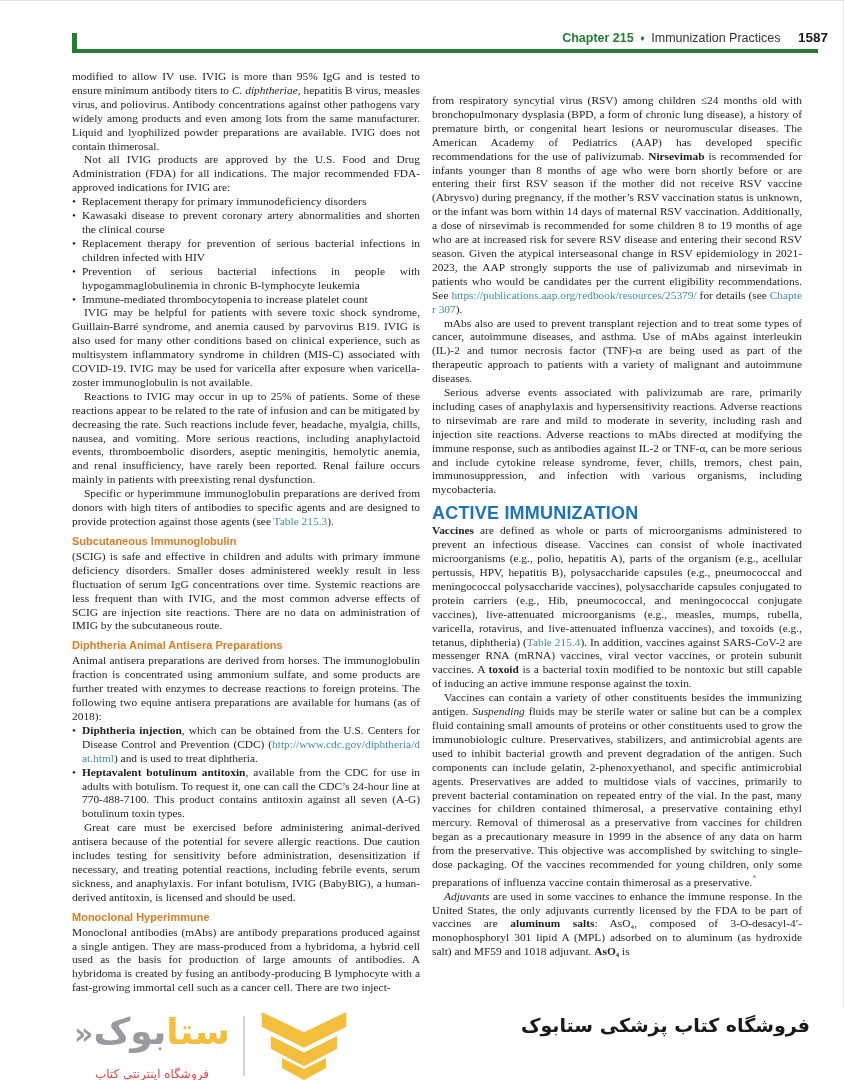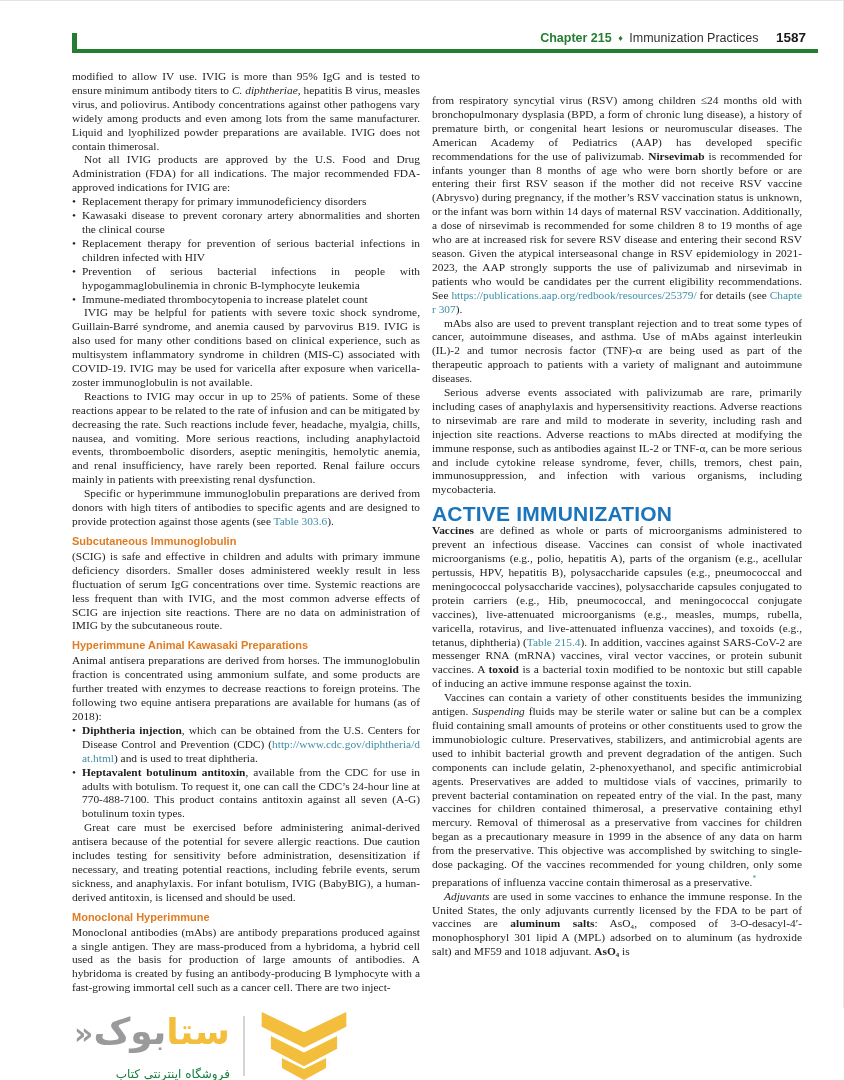--- a/index.html
+++ b/index.html
@@ -5,21 +5,21 @@
   html,body{margin:0;padding:0;background:#ffffff;}
   .page{
     position:relative;width:844px;height:1080px;background:#fff;
     font-family:"Liberation Serif", serif;color:#1f1d1e;overflow:hidden;
     box-shadow:inset 0 1px 0 #e3e3e3, inset -1px 0 0 #e8e8e8;
   }
   
   .hdr-bar-v{position:absolute;left:72px;top:33px;width:5px;height:20px;background:#257d32;}
   .hdr-rule{position:absolute;left:72px;top:49px;width:746px;height:4px;background:#257d32;}
   .hdr-text{
-    position:absolute;top:30px;right:38px;font-family:"Liberation Sans", sans-serif;
+    position:absolute;top:30px;right:16px;font-family:"Liberation Sans", sans-serif;
     font-size:12.5px;color:#222;white-space:nowrap;
   }
   .hdr-chapter{color:#257d32;font-weight:bold;}
   .hdr-diamond{color:#257d32;font-size:9px;vertical-align:1px;padding:0 3px;}
   .hdr-title{color:#333;}
   .hdr-page{font-weight:bold;font-size:13.5px;margin-left:14px;color:#1a1a1a;}
 
   
   .columns{
     position:absolute;left:72px;top:70px;width:746px;height:938px;
@@ -31,38 +31,38 @@
   .para{margin:0;font-size:11.4px;line-height:13.9px;}
   .para.indent{text-indent:12px;}
   .bullet{position:relative;margin:0;padding-left:10px;font-size:11.4px;line-height:13.9px;}
   .bullet .dot{position:absolute;left:0;top:0;}
   .h-orange{
     font-family:"Liberation Sans", sans-serif;font-weight:bold;color:#e07c22;
     font-size:11px;line-height:15px;margin:5px 0 1px;text-align:left;
   }
   .h-blue{
     font-family:"Liberation Sans", sans-serif;font-weight:bold;color:#1b75bc;
-    font-size:21px;line-height:17px;margin:8px 0 2px;text-align:left;letter-spacing:.2px;
+    font-size:18px;line-height:17px;margin:8px 0 2px;text-align:left;letter-spacing:.2px;
   }
   .bold{font-weight:bold;}
   .italic{font-style:italic;}
   .link{color:#3e8ea6;word-break:break-all;}
   .sup-mark{color:#3e8ea6;vertical-align:super;font-size:7.5px;}
   .col-fade{position:absolute;left:0;bottom:0;width:100%;height:9px;
     background:linear-gradient(rgba(255,255,255,0),rgba(255,255,255,.95));}
 
   
   .footer{position:absolute;left:0;top:1008px;width:844px;height:72px;background:#fff;}
   .logo{position:absolute;left:74px;top:2px;display:flex;align-items:center;gap:13px;}
-  .wordmark-block{text-align:right;}
+  .wordmark-block{text-align:center;}
   .wordmark{font-family:"DejaVu Sans", sans-serif;font-weight:bold;font-size:36px;line-height:40px;}
   .wm-yellow{color:#f2be3c;}
   .wm-gray{color:#9a9a9c;}
   .wm-guillemet{font-size:30px;}
-  .tagline{font-family:"DejaVu Sans", sans-serif;font-size:12px;color:#15803d;margin-top:13px;}
+  .tagline{font-family:"DejaVu Sans", sans-serif;font-size:12px;color:#ef4444;margin-top:13px;}
   .logo-divider{width:2px;height:60px;background:#d4d4d4;}
   .store{position:absolute;right:34px;top:4px;text-align:right;}
   .store-title{font-family:"DejaVu Sans", sans-serif;font-weight:bold;font-size:19px;color:#1a1a1a;line-height:26px;}
   .store-site{font-family:"DejaVu Sans", sans-serif;font-weight:bold;font-size:22px;
     letter-spacing:7px;color:#222;line-height:32px;white-space:nowrap;}
   .site-yellow{color:#f0b822;}
   .site-dark{color:#222;}
 </style>
 </head>
 <body>
@@ -82,24 +82,24 @@
     <div class="col col-left">
         <p class="para">modified to allow IV use. IVIG is more than 95% IgG and is tested to ensure minimum antibody titers to <span class="italic">C. diphtheriae,</span> hepatitis B virus, measles virus, and poliovirus. Antibody concentrations against other pathogens vary widely among products and even among lots from the same manufacturer. Liquid and lyophilized powder preparations are available. IVIG does not contain thimerosal.</p>
         <p class="para indent">Not all IVIG products are approved by the U.S. Food and Drug Administration (FDA) for all indications. The major recommended FDA-approved indications for IVIG are:</p>
         <div class="bullet"><span class="dot">•</span>Replacement therapy for primary immunodeficiency disorders</div>
         <div class="bullet"><span class="dot">•</span>Kawasaki disease to prevent coronary artery abnormalities and shorten the clinical course</div>
         <div class="bullet"><span class="dot">•</span>Replacement therapy for prevention of serious bacterial infections in children infected with HIV</div>
         <div class="bullet"><span class="dot">•</span>Prevention of serious bacterial infections in people with hypogammaglobulinemia in chronic B-lymphocyte leukemia</div>
         <div class="bullet"><span class="dot">•</span>Immune-mediated thrombocytopenia to increase platelet count</div>
         <p class="para indent">IVIG may be helpful for patients with severe toxic shock syndrome, Guillain-Barré syndrome, and anemia caused by parvovirus B19. IVIG is also used for many other conditions based on clinical experience, such as multisystem inflammatory syndrome in children (MIS-C) associated with COVID-19. IVIG may be used for varicella after exposure when varicella-zoster immunoglobulin is not available.</p>
         <p class="para indent">Reactions to IVIG may occur in up to 25% of patients. Some of these reactions appear to be related to the rate of infusion and can be mitigated by decreasing the rate. Such reactions include fever, headache, myalgia, chills, nausea, and vomiting. More serious reactions, including anaphylactoid events, thromboembolic disorders, aseptic meningitis, hemolytic anemia, and renal insufficiency, have rarely been reported. Renal failure occurs mainly in patients with preexisting renal dysfunction.</p>
-        <p class="para indent">Specific or hyperimmune immunoglobulin preparations are derived from donors with high titers of antibodies to specific agents and are designed to provide protection against those agents (see <span class="link">Table 303.6</span>).</p>
+        <p class="para indent">Specific or hyperimmune immunoglobulin preparations are derived from donors with high titers of antibodies to specific agents and are designed to provide protection against those agents (see <span class="link">Table 215.3</span>).</p>
         <div class="h-orange">Subcutaneous Immunoglobulin</div>
         <p class="para">(SCIG) is safe and effective in children and adults with primary immune deficiency disorders. Smaller doses administered weekly result in less fluctuation of serum IgG concentrations over time. Systemic reactions are less frequent than with IVIG, and the most common adverse effects of SCIG are injection site reactions. There are no data on administration of IMIG by the subcutaneous route.</p>
-        <div class="h-orange">Hyperimmune Animal Kawasaki Preparations</div>
+        <div class="h-orange">Diphtheria Animal Antisera Preparations</div>
         <p class="para">Animal antisera preparations are derived from horses. The immunoglobulin fraction is concentrated using ammonium sulfate, and some products are further treated with enzymes to decrease reactions to foreign proteins. The following two equine antisera preparations are available for humans (as of 2018):</p>
         <div class="bullet"><span class="dot">•</span><span class="bold">Diphtheria injection</span>, which can be obtained from the U.S. Centers for Disease Control and Prevention (CDC) (<span class="link">http://www.cdc.gov/diphtheria/dat.html</span>) and is used to treat diphtheria.</div>
         <div class="bullet"><span class="dot">•</span><span class="bold">Heptavalent botulinum antitoxin</span>, available from the CDC for use in adults with botulism. To request it, one can call the CDC’s 24-hour line at 770-488-7100. This product contains antitoxin against all seven (A-G) botulinum toxin types.</div>
         <p class="para indent">Great care must be exercised before administering animal-derived antisera because of the potential for severe allergic reactions. Due caution includes testing for sensitivity before administration, desensitization if necessary, and treating potential reactions, including febrile events, serum sickness, and anaphylaxis. For infant botulism, IVIG (BabyBIG), a human-derived antitoxin, is licensed and should be used.</p>
         <div class="h-orange">Monoclonal Hyperimmune</div>
         <p class="para">Monoclonal antibodies (mAbs) are antibody preparations produced against a single antigen. They are mass-produced from a hybridoma, a hybrid cell used as the basis for production of large amounts of antibodies. A hybridoma is created by fusing an antibody-producing B lymphocyte with a fast-growing immortal cell such as a cancer cell. There are two inject-</p>
       </div>
     <div class="col col-right">
         <p class="para">from respiratory syncytial virus (RSV) among children ≤24 months old with bronchopulmonary dysplasia (BPD, a form of chronic lung disease), a history of premature birth, or congenital heart lesions or neuromuscular diseases. The American Academy of Pediatrics (AAP) has developed specific recommendations for the use of palivizumab. <span class="bold">Nirsevimab</span> is recommended for infants younger than 8 months of age who were born shortly before or are entering their first RSV season if the mother did not receive RSV vaccine (Abrysvo) during pregnancy, if the mother’s RSV vaccination status is unknown, or the infant was born within 14 days of maternal RSV vaccination. Additionally, a dose of nirsevimab is recommended for some children 8 to 19 months of age who are at increased risk for severe RSV disease and entering their second RSV season. Given the atypical interseasonal change in RSV epidemiology in 2021-2023, the AAP strongly supports the use of palivizumab and nirsevimab in patients who would be candidates per the current eligibility recommendations. See <span class="link">https://publications.aap.org/redbook/resources/25379/</span> for details (see <span class="link">Chapter 307</span>).</p>
         <p class="para indent">mAbs also are used to prevent transplant rejection and to treat some types of cancer, autoimmune diseases, and asthma. Use of mAbs against interleukin (IL)-2 and tumor necrosis factor (TNF)-α are being used as part of the therapeutic approach to patients with a variety of malignant and autoimmune diseases.</p>
@@ -121,16 +121,17 @@
         <div class="tagline">فروشگاه اینترنتی کتاب</div>
       </div>
       <div class="logo-divider"></div>
       <svg width="92" height="72" viewBox="0 0 100 78">
         <path d="M4 2 L50 24 L96 2 L96 18 L50 41 L4 18 Z" fill="#f2be3c"></path>
         <path d="M14 28 L50 46 L86 28 L86 42 L50 61 L14 42 Z" fill="#f2be3c"></path>
         <path d="M26 52 L50 64 L74 52 L74 63 L50 76 L26 63 Z" fill="#f2be3c"></path>
       </svg>
     </div>
     <div class="store">
+      <div class="store-title" dir="rtl">فروشگاه کتاب پزشکی ستابوک</div>
     </div>
   </div>
 
 </div>
 
 </body></html>

